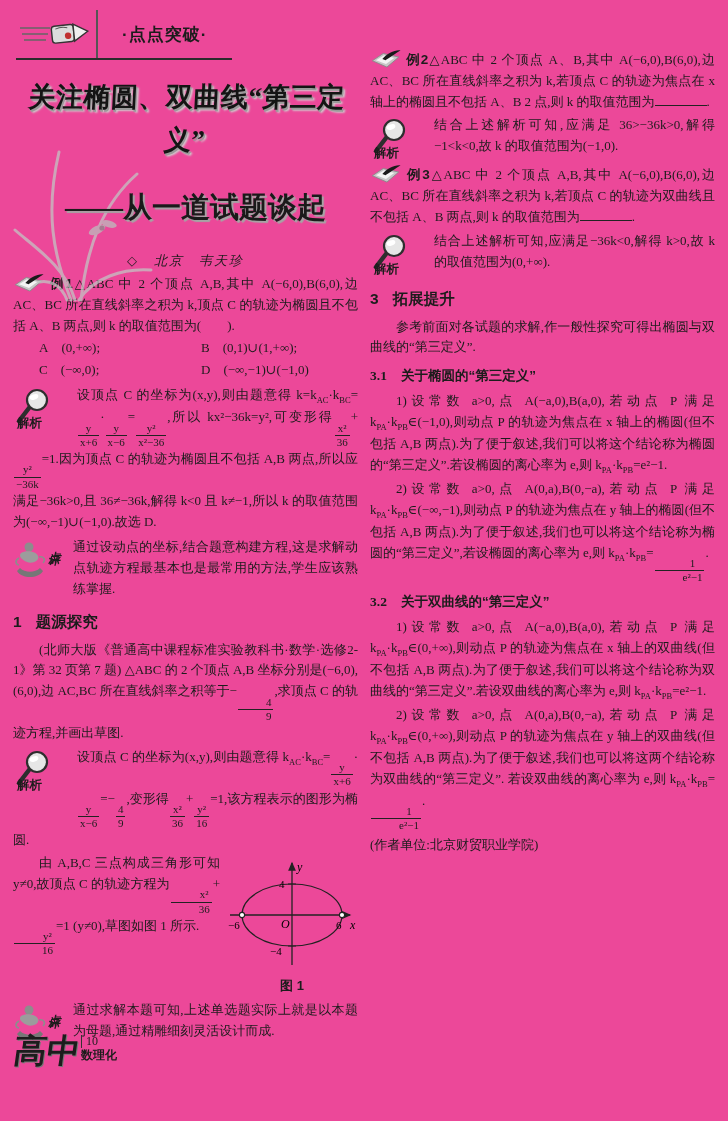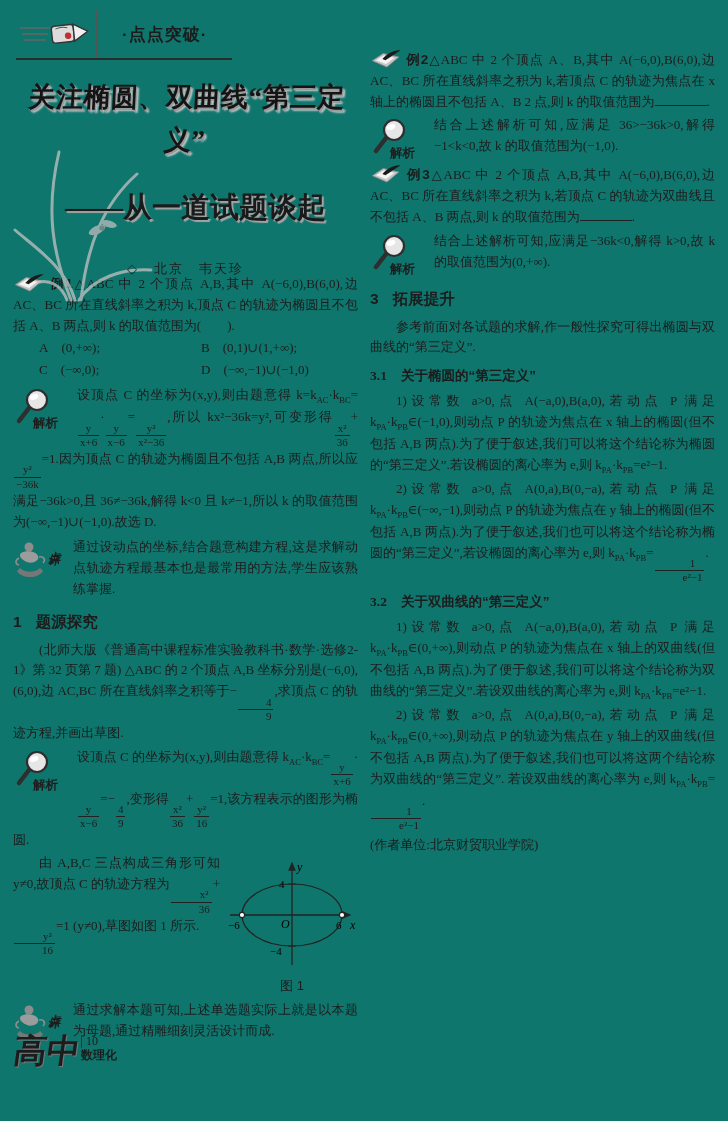--- a/index.html
+++ b/index.html
@@ -1,16 +1,16 @@
 <!DOCTYPE html>
 <html><head>
 <meta charset="utf-8">
 <style>
   html,body{margin:0;padding:0;background:#e9e9e9;}
-  .page{position:relative;width:728px;height:1121px;background:#0f766e;overflow:hidden;
+  .page{position:relative;width:728px;height:1121px;background:#ec4899;overflow:hidden;
         font-family:"Liberation Serif","DejaVu Serif",serif;color:#1c1c1c;}
 
   
   .hdr{position:absolute;left:16px;top:10px;width:216px;height:48px;
        border-bottom:2px solid #2b2b2b;display:flex;align-items:stretch;}
   .hdr-logo{width:80px;display:flex;align-items:center;justify-content:center;}
   .hdr-div{width:1.5px;background:#555;}
   .hdr-title{flex:1;display:flex;align-items:center;justify-content:center;
        font-family:"Liberation Sans","DejaVu Sans",sans-serif;font-weight:bold;font-size:17px;letter-spacing:1px;}
 
@@ -23,35 +23,35 @@
   .indent{text-indent:2em;}
 
   
   .mast{position:relative;height:196px;}
   .orchid{position:absolute;left:-4px;top:58px;z-index:0;opacity:.75;}
   .title-main{position:relative;z-index:1;text-align:center;font-size:27px;font-weight:900;
        letter-spacing:0.5px;transform:skewX(-3deg);color:#141414;
        text-shadow:1.5px 1.5px 0 #9a9a9a,3px 3px 2px #cfcfcf;margin-top:14px;}
   .title-sub{position:relative;z-index:1;margin:22px 0 0 52px;font-size:29px;font-weight:bold;
        color:#1a1a1a;text-shadow:2px 2px 1px #a5a5a5;}
-  .author{position:relative;z-index:1;text-align:center;margin-top:28px;font-size:13px;letter-spacing:2px;}
+  .author{position:relative;z-index:1;text-align:center;margin-top:20px;font-size:13px;letter-spacing:2px;font-style:italic;}
 
   
   .example{margin-top:4px;}
   .ex-icon{display:inline-block;width:32px;height:20px;vertical-align:-4px;margin-right:3px;}
   .ex-label{font-family:"Liberation Sans","DejaVu Sans",sans-serif;font-weight:bold;margin-right:0;font-size:13.5px;}
 
   .options{padding-left:26px;display:grid;grid-template-columns:162px auto;row-gap:1px;margin:2px 0 4px 0;}
   .opt .lbl{margin-right:13px;}
 
   
   .sol,.cmt{margin-top:3px;}
   .sol::after,.cmt::after,.clearfix::after{content:"";display:block;clear:both;}
   .sol-icon{float:left;width:62px;height:46px;position:relative;margin:2px 2px 0 0;}
-  .sol-label{position:absolute;left:20px;bottom:0;font-family:"Liberation Sans","DejaVu Sans",sans-serif;
+  .sol-label{position:absolute;left:4px;bottom:0;font-family:"Liberation Sans","DejaVu Sans",sans-serif;
        font-weight:bold;font-size:12.5px;}
   .cmt-icon{float:left;width:56px;height:48px;position:relative;margin:2px 4px 0 0;}
   .cmt-label{position:absolute;right:6px;top:2px;writing-mode:vertical-rl;letter-spacing:2px;
        font-family:"Liberation Sans","DejaVu Sans",sans-serif;font-weight:bold;font-size:12px;font-style:italic;}
 
   
   h2.sec{font-family:"Liberation Sans","DejaVu Sans",sans-serif;font-size:15.5px;margin:8px 0 5px 0;}
   h2.sec .no{margin-right:14px;}
   h3.subsec{font-family:"Liberation Sans","DejaVu Sans",sans-serif;font-size:13.5px;margin:7px 0 4px 0;}
   h3.subsec .no{margin-right:14px;font-family:"Liberation Serif",serif;}
@@ -59,21 +59,21 @@
   
   .frac{display:inline-flex;flex-direction:column;text-align:center;vertical-align:-0.95em;
         font-size:11px;line-height:1.2;margin:0 1px;}
   .fnum{border-bottom:1px solid #222;padding:0 2px;}
   .fden{padding:0 2px;}
   sub{font-size:8.5px;}
   .blank{display:inline-block;width:52px;border-bottom:1px solid #222;height:0.9em;}
 
   
   .fig{float:right;width:132px;margin:2px 0 0 6px;text-align:center;}
-  .fig-caption{font-family:"Liberation Sans","DejaVu Sans",sans-serif;font-weight:normal;font-size:13px;margin-top:0px;}
+  .fig-caption{font-family:"Liberation Sans","DejaVu Sans",sans-serif;font-weight:bold;font-size:13px;margin-top:0px;}
 
   
   .footer{position:absolute;left:14px;top:1035px;display:flex;align-items:flex-start;z-index:2;}
   .brand-main{font-size:33px;font-weight:900;line-height:1;transform:skewX(-8deg);
        text-shadow:1px 1px 0 #777;}
   .brand-col{display:flex;flex-direction:column;margin-left:1px;}
   .page-no{font-size:12px;line-height:1.1;border-left:1px solid #333;padding-left:4px;}
   .brand-sub{font-size:12px;font-weight:bold;line-height:1.2;}
 
   .author-unit{text-align:right;margin-top:6px;}

